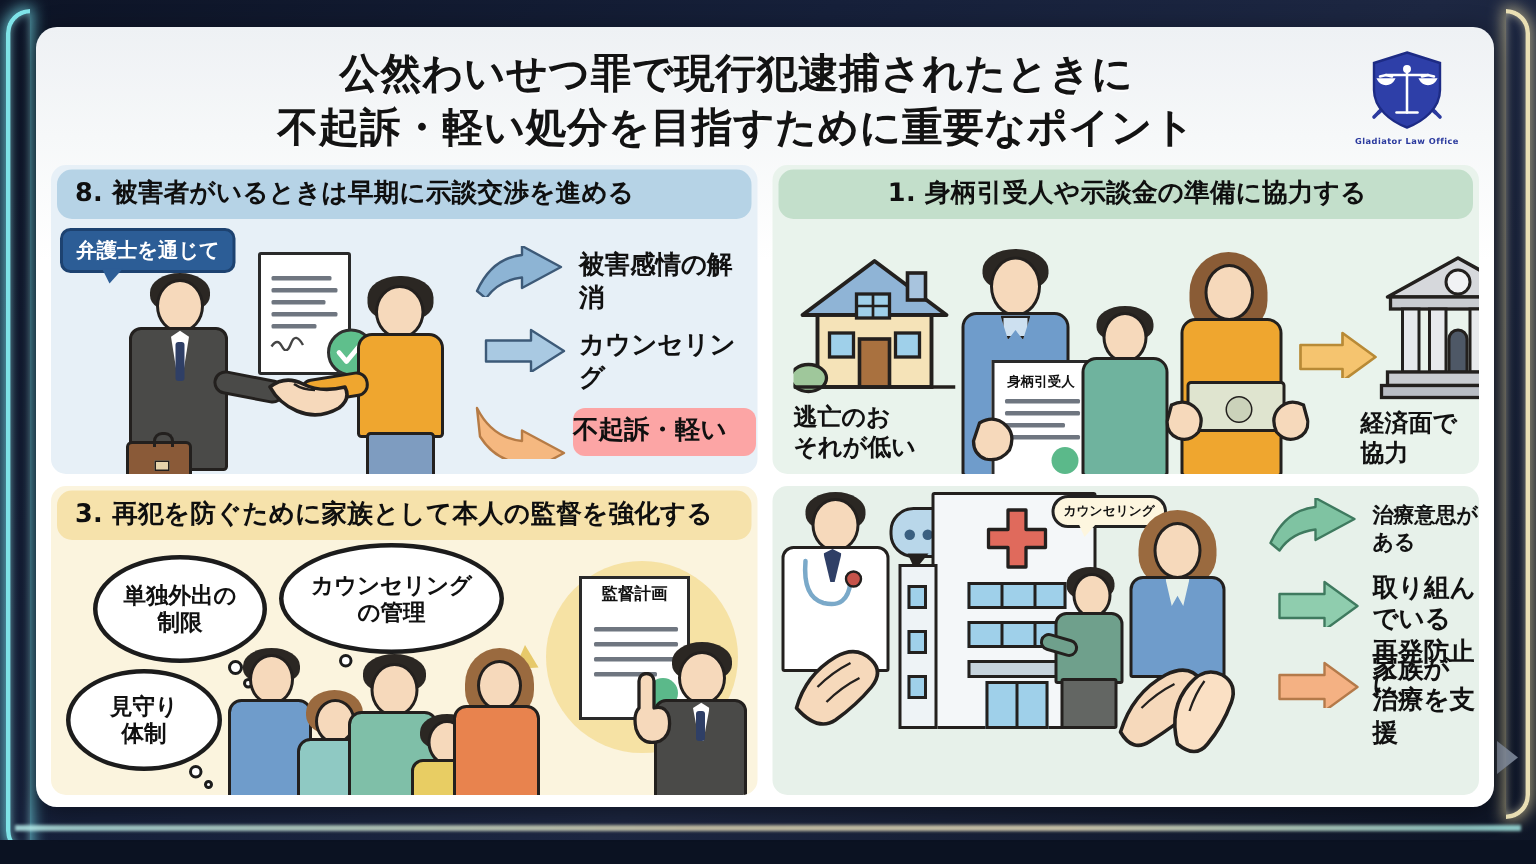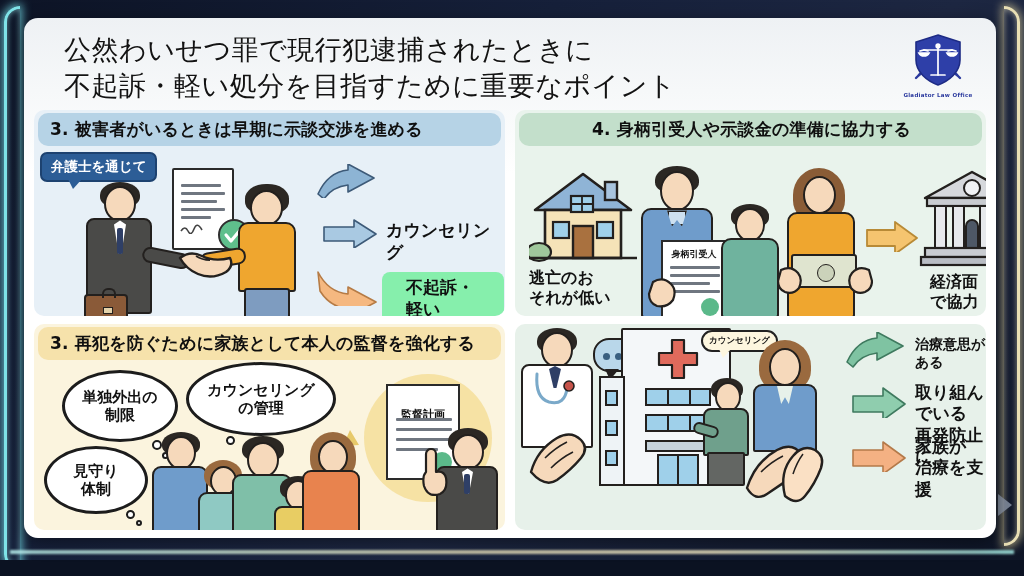--- a/index.html
+++ b/index.html
@@ -55,21 +55,21 @@
     border-radius:14px;
     box-shadow:0 4px 18px rgba(0,0,0,.45);
     overflow:hidden;
   }
 
   
   #header{
     position:relative; height:90px; padding:8px 0 0 0;
   }
   #title{
-    color:#131313; font-weight:400;
+    text-align:center; color:#131313; font-weight:700;
     font-size:27px; line-height:1.32; letter-spacing:.5px;
     padding:6px 78px 0 40px;
     text-shadow:0 1px 0 rgba(255,255,255,.7);
   }
   #title .l{display:block;}
   #logo{
     position:absolute; right:16px; top:6px; width:84px; height:80px;
     display:flex; flex-direction:column; align-items:center; justify-content:center;
   }
   #logo .logo-text{
@@ -116,21 +116,21 @@
     content:""; position:absolute; left:26px; bottom:-9px;
     width:0;height:0;border-top:10px solid #2c5d96;
     border-left:5px solid transparent;border-right:9px solid transparent;
   }
 
   
   .arrow{ position:absolute; }
 
   
   .chip-orange{
-    background:#86efac; border-radius:8px; padding:5px 24px;
+    background:#fca5a5; border-radius:8px; padding:5px 0;
     font-weight:700; font-size:17px; color:#101010; line-height:1.28;
   }
 
   
   .bubble{
     background:#fff; border:3px solid #1c1c1c; border-radius:50%;
     display:flex; align-items:center; justify-content:center;
     text-align:center; font-weight:700; color:#111; line-height:1.22;
   }
   .dot{ position:absolute; background:#fff; border:2.5px solid #1c1c1c; border-radius:50%; }
@@ -201,21 +201,21 @@
           <circle cx="31" cy="15" r="1.8" fill="#ffffff"></circle>
         </g>
       </svg>
       <span class="logo-text">Gladiator Law Office</span>
     </div>
   </div>
 
   <div id="grid">
 
     <div class="panel blue">
-      <div class="p-head">3. 被害者がいるときは早期に示談交渉を進める</div>
+      <div class="p-head">8. 被害者がいるときは早期に示談交渉を進める</div>
       <div class="p-body">
 
         <div class="abs badge-blue" style="left:6px; top:6px;">弁護士を通じて</div>
 
         <div class="doc" style="left:138px; top:22px; width:62px; height:82px; border-radius:2px;">
           <div class="line" style="left:7px; top:14px; width:40px;"></div>
           <div class="line" style="left:7px; top:22px; width:44px;"></div>
           <div class="line" style="left:7px; top:30px; width:36px;"></div>
           <div class="line" style="left:7px; top:38px; width:44px;"></div>
           <div class="line" style="left:7px; top:46px; width:30px;"></div>
@@ -252,38 +252,39 @@
         </div>
 
         <svg class="abs" style="left:140px; top:94px;" width="62" height="40">
           <path d="M6 18 q10 -8 22 -2 q12 6 28 2 q4 8 -4 14 q-14 8 -28 2 q-12 -5 -18 -16 Z" fill="#f6d9bb" stroke="#23201e" stroke-width="2.4" stroke-linejoin="round"></path>
           <path d="M22 16 q6 4 14 4" stroke="#23201e" stroke-width="1.8" fill="none"></path>
         </svg>
 
         <svg class="arrow" style="left:282px; top:18px;" width="62" height="34">
           <path d="M2 30 q10 -22 30 -24 l0 -6 l26 14 l-26 14 l0 -7 q-16 2 -24 14 Z" fill="#8db4d4" stroke="#3d5a78" stroke-width="1.6" stroke-linejoin="round"></path>
         </svg>
+        <div class="abs lbl" style="left:352px; top:21px; font-size:17px;">被害感情の解消</div>
 
         <svg class="arrow" style="left:288px; top:72px;" width="56" height="30">
           <path d="M2 9 l30 0 l0 -7 l22 14 l-22 14 l0 -7 l-30 0 Z" fill="#a9c9e2" stroke="#3d5a78" stroke-width="1.6" stroke-linejoin="round"></path>
         </svg>
         <div class="abs lbl" style="left:352px; top:74px; font-size:17px;">カウンセリング</div>
 
         <svg class="arrow" style="left:282px; top:122px;" width="64" height="38">
           <path d="M2 4 q10 20 30 22 l0 -7 l28 15 l-28 15 l0 -8 q-18 -2 -28 -18 Z" fill="#f5b880" stroke="#b67b45" stroke-width="1.6" stroke-linejoin="round"></path>
         </svg>
         <div class="abs chip-orange" style="left:348px; top:126px; width:122px;">
           <div>不起訴・軽い</div>
 
         </div>
       </div>
     </div>
 
     <div class="panel green">
-      <div class="p-head" style="text-align:center;">4. 身柄引受人や示談金の準備に協力する</div>
+      <div class="p-head" style="text-align:center;">1. 身柄引受人や示談金の準備に協力する</div>
       <div class="p-body">
 
         <div>
           <svg class="abs" style="left:14px; top:24px;" width="108" height="96">
             <path d="M54 4 L102 40 L6 40 Z" fill="#8fb4d6" stroke="#23201e" stroke-width="2.6" stroke-linejoin="round"></path>
             <rect x="16" y="40" width="76" height="48" fill="#f5e3b8" stroke="#23201e" stroke-width="2.6"></rect>
             <rect x="76" y="12" width="12" height="18" fill="#a8c4de" stroke="#23201e" stroke-width="2.4"></rect>
             <rect x="44" y="56" width="20" height="32" fill="#a9713f" stroke="#23201e" stroke-width="2.4"></rect>
             <rect x="24" y="52" width="16" height="16" fill="#9fd0ea" stroke="#23201e" stroke-width="2.2"></rect>
             <rect x="68" y="52" width="16" height="16" fill="#9fd0ea" stroke="#23201e" stroke-width="2.2"></rect>
@@ -350,21 +351,21 @@
             <circle cx="53" cy="20" r="8" fill="#f1f2f4" stroke="#23201e" stroke-width="2"></circle>
             <rect x="8" y="30" width="90" height="8" fill="#c9ccd1" stroke="#23201e" stroke-width="2.2"></rect>
             <rect x="16" y="38" width="11" height="42" fill="#e7e9ec" stroke="#23201e" stroke-width="2"></rect>
             <rect x="34" y="38" width="11" height="42" fill="#e7e9ec" stroke="#23201e" stroke-width="2"></rect>
             <rect x="61" y="38" width="11" height="42" fill="#e7e9ec" stroke="#23201e" stroke-width="2"></rect>
             <rect x="79" y="38" width="11" height="42" fill="#e7e9ec" stroke="#23201e" stroke-width="2"></rect>
             <path d="M47 80 l0 -22 a6 6 0 0 1 12 0 l0 22 Z" fill="#4e5866" stroke="#23201e" stroke-width="2"></path>
             <rect x="6" y="80" width="94" height="9" fill="#c9ccd1" stroke="#23201e" stroke-width="2.2"></rect>
             <rect x="2" y="89" width="102" height="8" fill="#b9bdc4" stroke="#23201e" stroke-width="2.2"></rect>
           </svg>
-          <div class="abs lbl" style="left:415px; top:126px; font-size:16px;">経済面で協力</div>
+          <div class="abs lbl" style="left:392px; top:126px; font-size:16px;">経済面で協力</div>
         </div>
       </div>
     </div>
 
     <div class="panel yellow">
       <div class="p-head">3. 再犯を防ぐために家族として本人の監督を強化する</div>
       <div class="p-body">
 
         <div class="glowcircle" style="left:330px; top:14px; width:128px; height:128px;"></div>
 
@@ -416,21 +417,21 @@
           <div class="hair" style="left:246px; top:116px; width:36px; height:24px;"></div>
           <div class="head" style="left:251px; top:120px; width:26px; height:30px;"></div>
           <div class="body" style="left:240px; top:146px; width:46px; height:30px; background:#e8cd63; border-radius:8px 8px 2px 2px;"></div>
 
           <div class="hair" style="left:276px; top:72px; width:46px; height:48px; background:#9a6a3f; border-radius:50% 50% 42% 42%;"></div>
           <div class="head" style="left:284px; top:80px; width:30px; height:34px;"></div>
           <div class="body" style="left:268px; top:110px; width:58px; height:66px; background:#e8834e; border-radius:9px 9px 2px 2px;"></div>
         </div>
 
         <div class="doc" style="left:352px; top:24px; width:74px; height:96px;">
-          <div class="title" style="top:21px; font-size:11px;">監督計画</div>
+          <div class="title" style="top:2px; font-size:11px;">監督計画</div>
           <div class="line" style="left:8px; top:32px; width:56px;"></div>
           <div class="line" style="left:8px; top:42px; width:56px;"></div>
           <div class="line" style="left:8px; top:52px; width:56px;"></div>
           <div class="line" style="left:8px; top:62px; width:42px;"></div>
           <div class="seal" style="left:44px; top:66px; width:20px; height:20px;"></div>
         </div>
 
         <div>
           <div class="hair" style="left:414px; top:68px; width:40px; height:26px;"></div>
           <div class="head" style="left:418px; top:74px; width:32px; height:36px;"></div>

